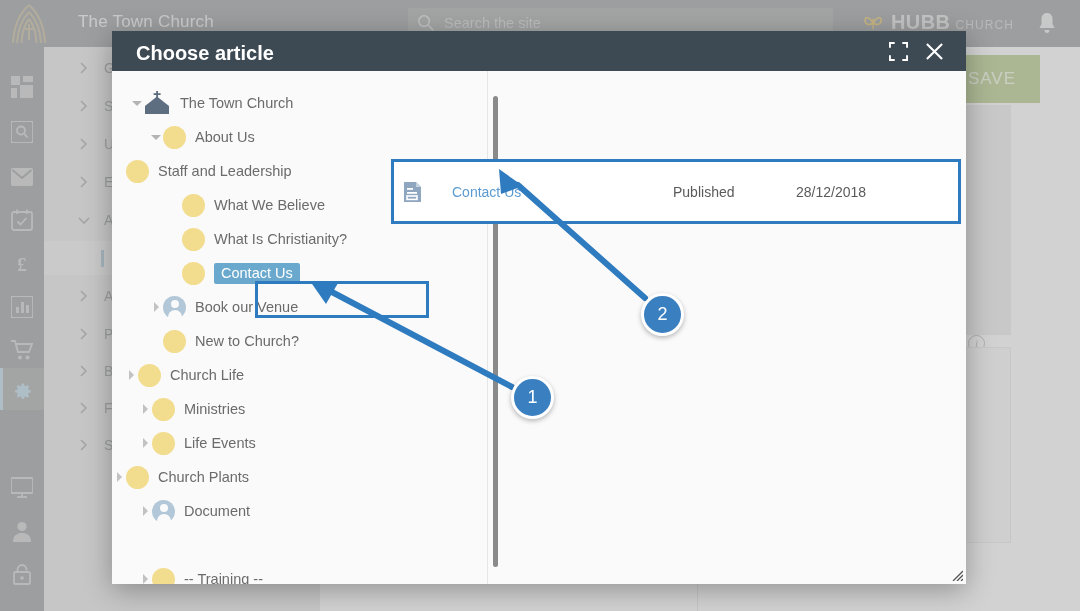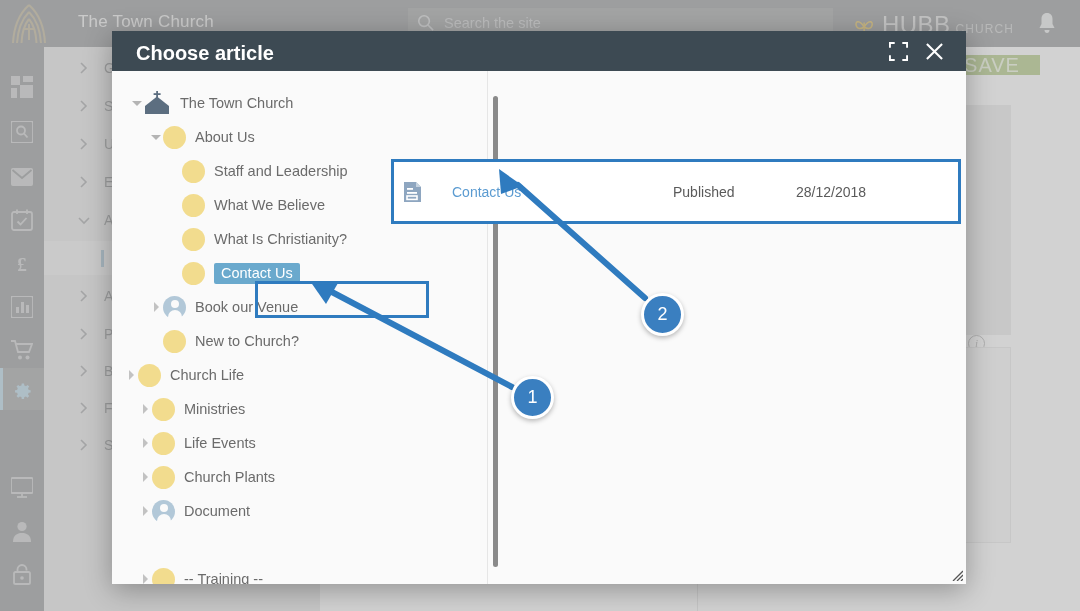--- a/index.html
+++ b/index.html
@@ -27,21 +27,21 @@
     position: absolute; left: 408px; top: 8px; width: 425px; height: 30px;
     background: #a5a7a8;
   }
   .search-icon { position: absolute; left: 416px; top: 13px; width: 19px; height: 19px; }
   .search-ph {
     position: absolute; left: 444px; top: 15px;
     font-size: 14.5px; color: #cfd0d1;
   }
   .hubb-logo { position: absolute; right: 66px; top: 11px; display: flex; align-items: baseline; }
   .hubb-mark { width: 22px; height: 16px; margin-right: 6px; position: relative; top: 2px; }
-  .hubb-word { font-size: 24px; font-weight: normal; color: #dcdddd; letter-spacing: .4px; }
+  .hubb-word { font-size: 20px; font-weight: bold; color: #dcdddd; letter-spacing: .4px; }
   .hubb-sub { font-size: 12px; color: #cacbcb; letter-spacing: 1.1px; margin-left: 5px; }
   .bell { position: absolute; right: 22px; top: 11px; width: 22px; height: 24px; }
 
   .bg-leftrail {
     position: absolute; left: 0; top: 47px; width: 44px; height: 564px;
     background: #9c9e9f;
   }
   .rail-ico {
     position: absolute; left: 11px; width: 22px; height: 22px; opacity: .82;
   }
@@ -62,23 +62,23 @@
   .bg-nav-item .chev { width: 16px; margin-left: 32px; margin-right: 12px; display: block; }
   .bg-nav-sub {
     position: absolute; left: 0; width: 276px; height: 34px;
     background: #e8e8e8; display: flex; align-items: center;
     font-size: 14px; color: #a9c3d2;
   }
   .bg-nav-sub .bar { width: 3px; height: 17px; background: #a9c3d2; margin-left: 57px; margin-right: 14px; }
 
   .bg-content { position: absolute; left: 320px; top: 47px; width: 760px; height: 564px; background: #f7f7f7; }
   .bg-save {
-    position: absolute; left: 624px; top: 8px; width: 96px; height: 20px;
+    position: absolute; left: 624px; top: 8px; width: 96px; height: 48px;
     background: #b4c98a; color: #e9f0dc;
-    font-size: 20px; letter-spacing: 1px;
+    font-size: 17px; letter-spacing: 1px;
     display: flex; align-items: center; justify-content: center;
   }
   .bg-panel {
     position: absolute; left: 27px; top: 58px; width: 664px; height: 230px;
     background: #e6e6e6;
   }
   .bg-panel2 {
     position: absolute; left: 27px; top: 300px; width: 664px; height: 196px;
     background: #f2f2f2; border: 1px solid #e4e4e4;
   }
@@ -407,21 +407,21 @@
         </div>
 
         <div class="tree-row" style="top:49px; padding-left:37px">
           <svg class="tw" viewBox="0 0 14 14">
               <path d="M2 5 L7 10 L12 5 Z" fill="#b4b4b4"></path>
             </svg>
           <span class="node-ico dot"></span>
           <span class="lbl">About Us</span>
         </div>
 
-        <div class="tree-row" style="top:83px; padding-left:56px">
+        <div class="tree-row" style="top:83px; ">
           <span class="tw-spacer"></span>
           <span class="node-ico dot"></span>
           <span class="lbl">Staff and Leadership</span>
         </div>
 
         <div class="tree-row" style="top:117px; padding-left:56px">
           <span class="tw-spacer"></span>
           <span class="node-ico dot"></span>
           <span class="lbl">What We Believe</span>
         </div>
@@ -469,21 +469,21 @@
         </div>
 
         <div class="tree-row" style="top:321px; padding-left:26px">
           <svg class="tw" viewBox="0 0 14 14">
               <path d="M5 2 L10 7 L5 12 Z" fill="#c2c2c2"></path>
             </svg>
           <span class="node-ico dot"></span>
           <span class="lbl">Ministries</span>
         </div>
 
-        <div class="tree-row" style="top:389px; padding-left:26px">
+        <div class="tree-row" style="top:389px; ">
           <svg class="tw" viewBox="0 0 14 14">
               <path d="M5 2 L10 7 L5 12 Z" fill="#c2c2c2"></path>
             </svg>
           <span class="node-ico dot"></span>
           <span class="lbl">Church Plants</span>
         </div>
 
         <div class="tree-row" style="top:423px; padding-left:26px">
           <svg class="tw" viewBox="0 0 14 14">
               <path d="M5 2 L10 7 L5 12 Z" fill="#c2c2c2"></path>

